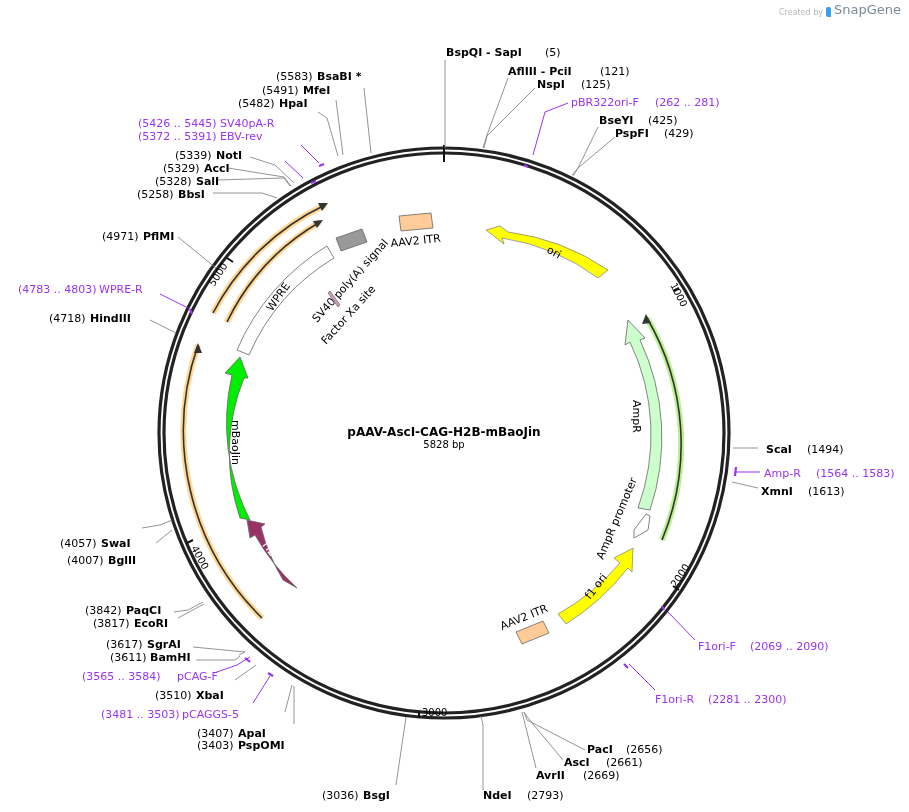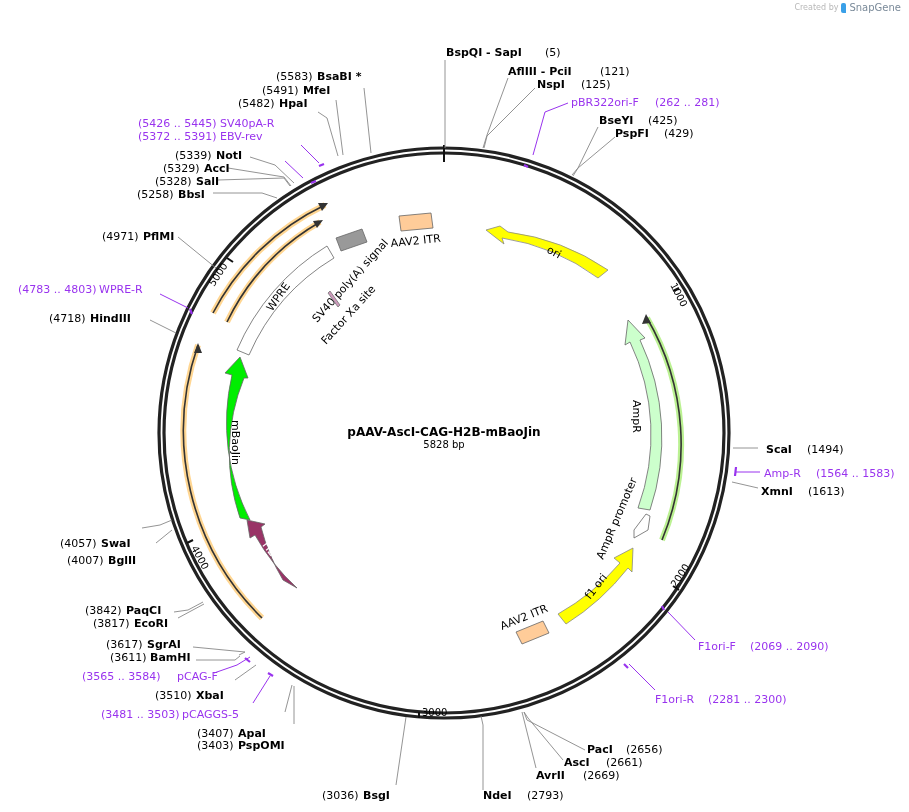--- a/index.html
+++ b/index.html
@@ -1,20 +1,20 @@
 <!DOCTYPE html>
 <html><head>
 <meta charset="utf-8">
 <style>
   html, body { margin:0; padding:0; background:#ffffff; }
   body { width:909px; height:812px; position:relative; overflow:hidden; font-family:"DejaVu Sans", sans-serif; }
   #map { position:absolute; left:0; top:0; }
-  .credit { position:absolute; right:8px; top:2px; font-size:8px; color:#b8b8b8; font-family:"DejaVu Sans", sans-serif; display:flex; align-items:center; gap:3px; }
+  .credit { position:absolute; right:8px; top:2px; font-size:8px; color:#b8b8b8; font-family:"DejaVu Sans", sans-serif; display:flex; align-items:flex-end; gap:3px; }
   .credit .logo { display:inline-block; width:5px; height:10px; background:#3aa0e8; border-radius:2px 2px 0 2px; }
-  .credit .brand { color:#7a8a99; font-size:10px; }
+  .credit .brand { color:#7a8a99; font-size:13px; }
   svg text { font-family:"DejaVu Sans", sans-serif; }
   .enz { font-size:11px; font-weight:bold; fill:#000; }
   .pos { font-size:11px; fill:#000; }
   .primer { font-size:11px; fill:#9933ee; }
   .feat { font-size:11px; fill:#000; }
   .title { font-size:12px; font-weight:bold; fill:#000; }
   .sub { font-size:10px; fill:#000; }
   .tick { font-size:10px; fill:#000; }
 </style>
 </head>

